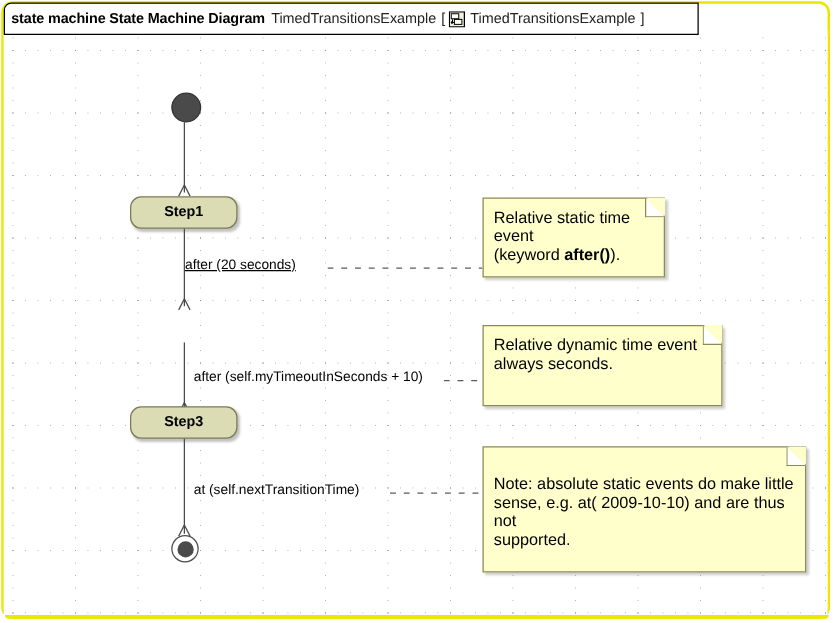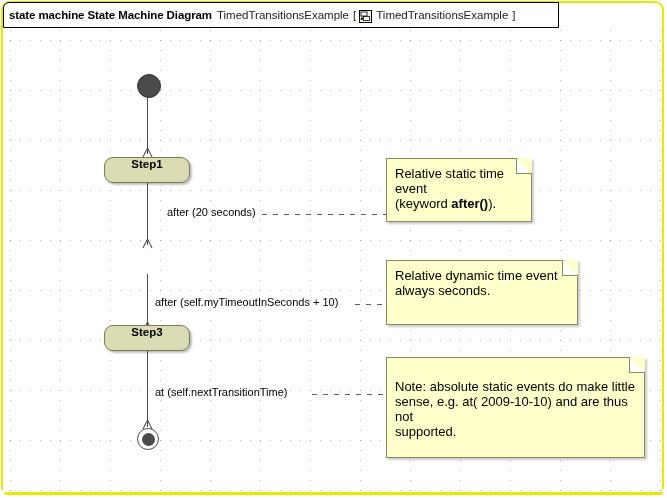--- a/index.html
+++ b/index.html
@@ -46,21 +46,21 @@
                 background:#4a4a4a;border:1px solid #333;}
   .final-outer{position:absolute;width:22px;height:22px;border-radius:50%;
                background:#ffffff;border:1.5px solid #4a4a4a;box-sizing:border-box;}
   .final-inner{position:absolute;width:13px;height:13px;border-radius:50%;
                background:#4a4a4a;}
 
   
   .state{position:absolute;box-sizing:border-box;
          background:#dcdcb4;border:1px solid #7a7a55;border-radius:9px;
          box-shadow:2px 2px 2px rgba(120,120,120,0.45);
-         display:flex;justify-content:center;}
+         display:flex;align-items:center;justify-content:center;}
   .state span{font-size:11.5px;font-weight:bold;color:#000;}
 
   
   .vline{position:absolute;width:1px;background:#4a4a4a;}
   .arrow-open{position:absolute;width:11px;height:9px;}
   .arrow-open:before,.arrow-open:after{content:"";position:absolute;width:1px;height:10px;
              background:#4a4a4a;top:0;}
   .arrow-open:before{left:5px;transform:rotate(-27deg);transform-origin:top center;}
   .arrow-open:after{left:5px;transform:rotate(27deg);transform-origin:top center;}
 
@@ -119,21 +119,21 @@
 
     <div class="vline" style="left:144px;top:72px;height:58px;"></div>
     <div class="arrow-open" style="left:139px;top:124px;"></div>
 
     <div class="state" style="left:101px;top:133px;width:86px;height:26px;">
       <span>Step1</span>
     </div>
 
     <div class="vline" style="left:144px;top:159px;height:62px;"></div>
     <div class="arrow-open" style="left:139px;top:215px;"></div>
-    <div class="tlabel" style="left:164px;top:182px;">after (20 seconds)</div>
+    <div class="tlabel" style="left:145px;top:182px;text-decoration:underline;">after (20 seconds)</div>
     <div class="dashline" style="left:259px;top:190px;width:124px;"></div>
 
 
     <div class="vline" style="left:144px;top:250px;height:55px;"></div>
     <div class="arrow-open" style="left:139px;top:298px;"></div>
     <div class="tlabel" style="left:152px;top:272px;">after (self.myTimeoutInSeconds + 10)</div>
     <div class="dashline" style="left:352px;top:280px;width:32px;"></div>
 
     <div class="state" style="left:101px;top:301px;width:86px;height:26px;">
       <span>Step3</span>

